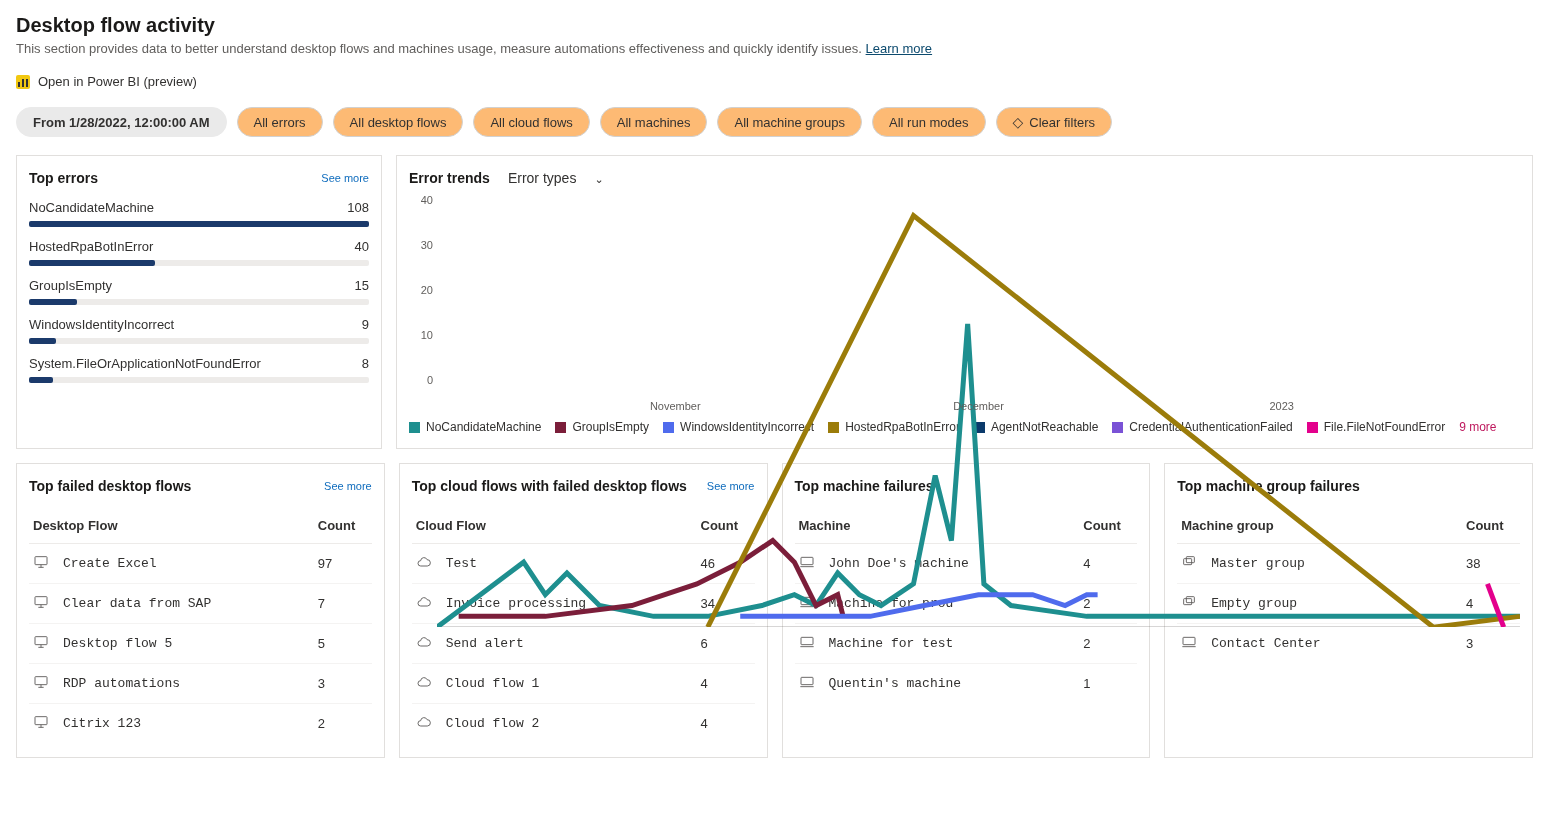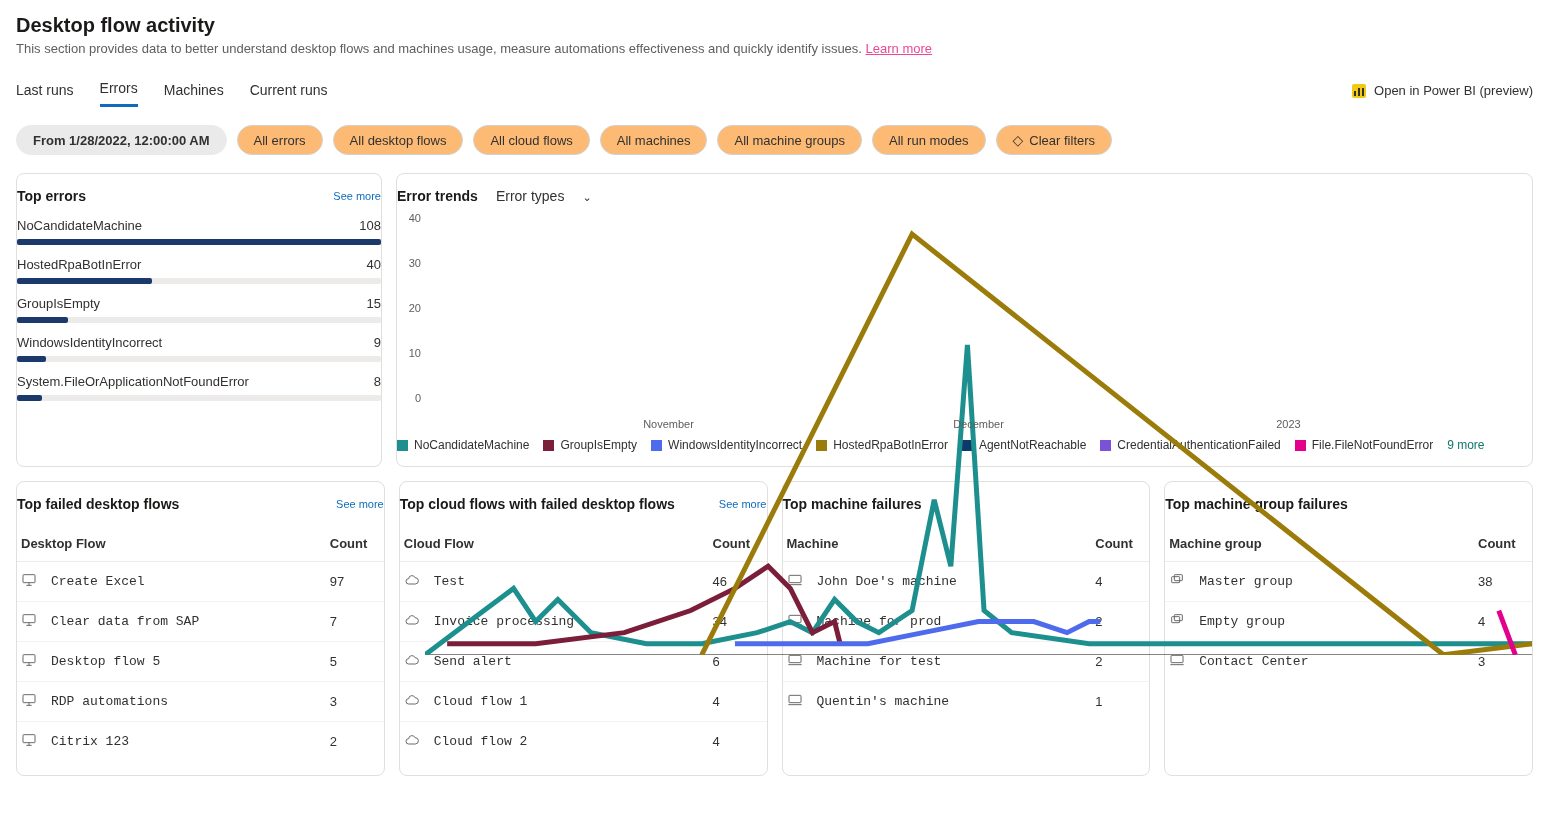--- a/index.html
+++ b/index.html
@@ -14,21 +14,21 @@
     font-size: 20px;
     font-weight: 600;
     color: #1b1a19;
     margin-bottom: 4px;
   }
   .subtitle {
     font-size: 13px;
     color: #605e5c;
     margin-bottom: 18px;
   }
-  .subtitle a { color: #ec4899; text-decoration: underline; }
+  .subtitle a { color: #0c4a6e; text-decoration: underline; }
   .toolbar {
     display: flex;
     align-items: center;
     justify-content: space-between;
     margin-bottom: 18px;
   }
   .tabs { display: flex; gap: 26px; align-items: center; }
   .tab {
     font-size: 14px;
     padding: 6px 0 8px 0;
@@ -58,23 +58,23 @@
     color: #323130;
     cursor: pointer;
     display:flex; align-items:center; gap:6px;
   }
   .chip.date { background: #eaeaea; border-color: #eaeaea; font-weight:600; }
   .chip .eraser { font-size:14px; }
 
   .grid-top { display:flex; gap:14px; margin-bottom:14px; }
   .card {
     border: 1px solid #e1dfdd;
-    border-radius: 8px;
+    border-radius: 0;
     background:#fff;
-    padding: 14px 0;
+    padding: 14px 12px;
   }
   .card-header { display:flex; justify-content:space-between; align-items:center; margin-bottom:14px; }
   .card-title { font-size:14px; font-weight:600; color:#1b1a19; }
   .see-more { color:#0f6cbd; font-size:11px; cursor:pointer; }
 
   .top-errors { width: 366px; flex-shrink:0; }
   .te-row { margin-bottom: 12px; }
   .te-label-row { display:flex; justify-content:space-between; font-size:13px; color:#323130; margin-bottom:6px; }
   .te-bar-bg { height:6px; background:#edebe9; border-radius:2px; width:100%; }
   .te-bar-fill { height:6px; background:#1b3a6b; border-radius:2px; }
@@ -108,26 +108,20 @@
 </head>
 <body>
 
 <h1>Desktop flow activity</h1>
 <p class="subtitle">
   <span>This section provides data to better understand desktop flows and machines usage, measure automations effectiveness and quickly identify issues.</span>
   <a href="#">Learn more</a>
 </p>
 
 <div class="toolbar">
-  <div class="tabs" id="tabs">
-      <div class="tab">Last runs</div>
-      <div class="tab active">Errors</div>
-      <div class="tab">Machines</div>
-      <div class="tab">Current runs</div>
-    </div>
   <div class="powerbi-link">
     <span class="pbi-icon"></span>
     <span>Open in Power BI (preview)</span>
   </div>
 </div>
 
 <div class="filters">
   <div class="chip date">From 1/28/2022, 12:00:00 AM</div>
   <div id="filter-chips" style="display:contents"><div class="chip">All errors</div><div class="chip">All desktop flows</div><div class="chip">All cloud flows</div><div class="chip">All machines</div><div class="chip">All machine groups</div><div class="chip">All run modes</div></div>
   <div class="chip">
@@ -243,21 +237,21 @@
           <span>AgentNotReachable</span>
         </div>
         <div class="leg-item">
           <span class="swatch" style="background:#7a52d6"></span>
           <span>CredentialAuthenticationFailed</span>
         </div>
         <div class="leg-item">
           <span class="swatch" style="background:#e3008c"></span>
           <span>File.FileNotFoundError</span>
         </div>
-        <span style="color: #0f766e;">9 more</span>
+        <span style="color: #be185d;">9 more</span>
       </div>
   </div>
 </div>
 
 <div class="grid-bottom">
   <div class="card">
     <div class="card-header">
       <span class="card-title">Top failed desktop flows</span>
       <span class="see-more">See more</span>
     </div>

